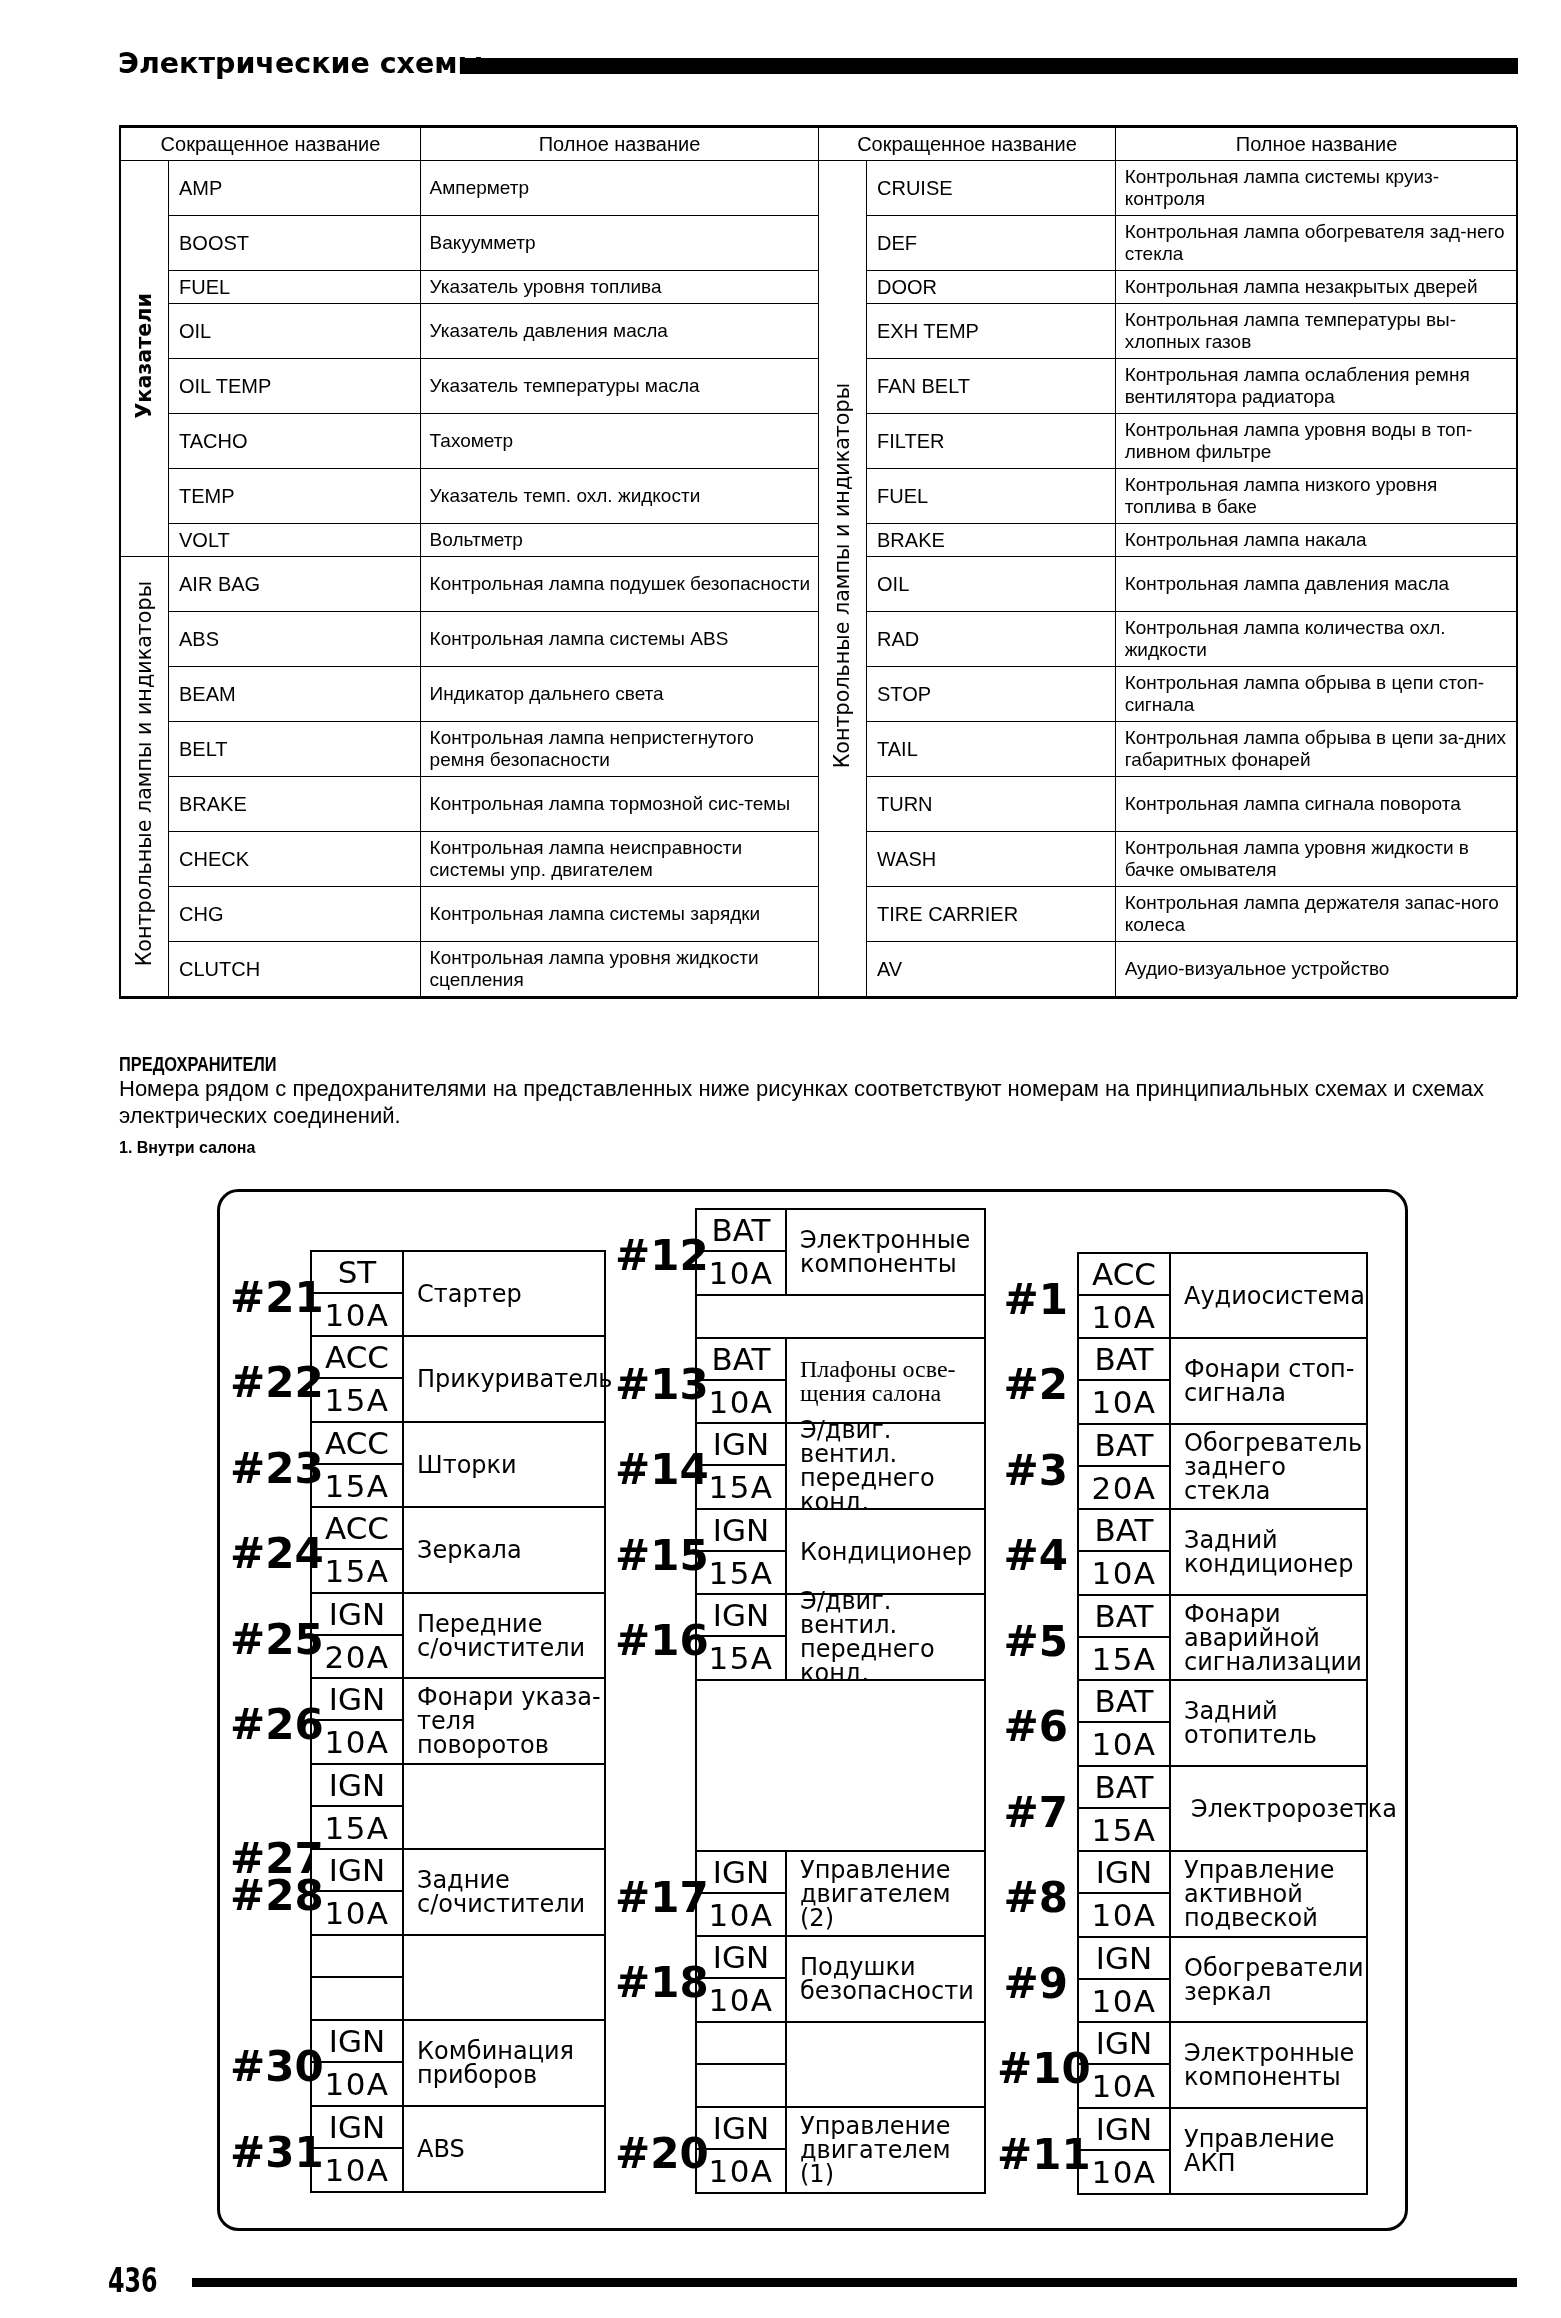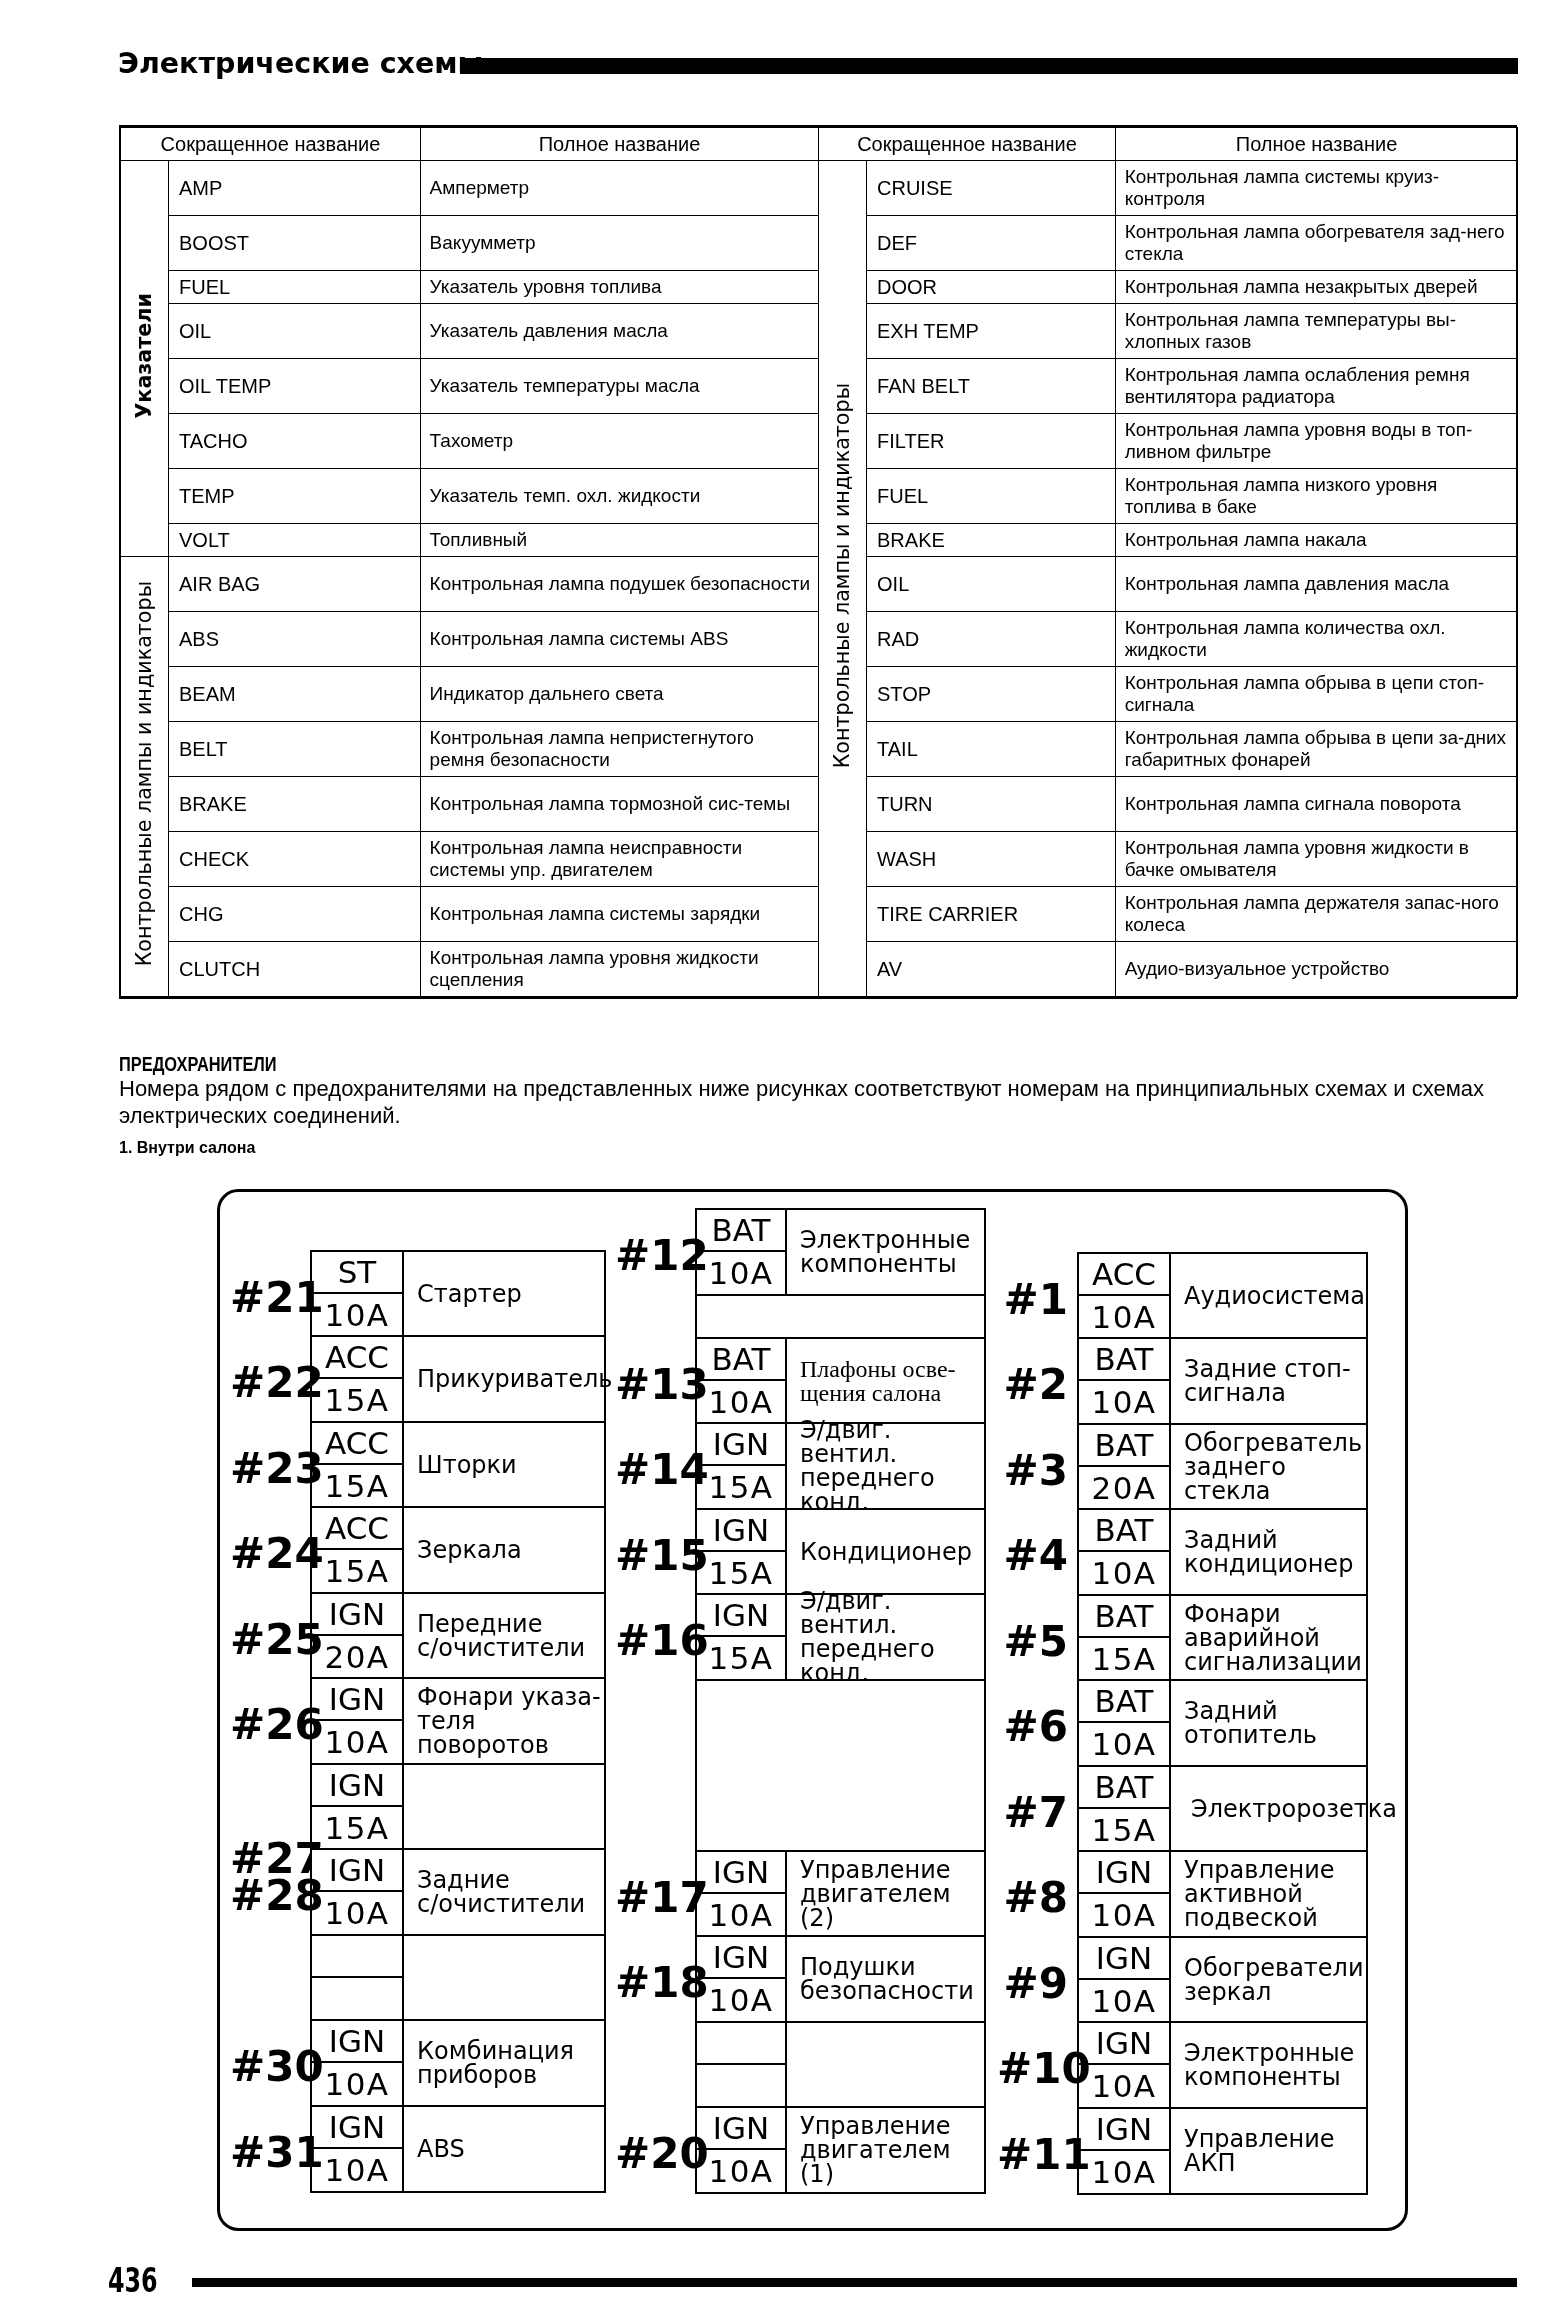--- a/index.html
+++ b/index.html
@@ -102,21 +102,21 @@
           <td class="full">Контрольная лампа уровня воды в топ-ливном фильтре</td>
         </tr>
         <tr class="tall">
           <td>TEMP</td>
           <td class="full">Указатель темп. охл. жидкости</td>
           <td>FUEL</td>
           <td class="full">Контрольная лампа низкого уровня топлива в баке</td>
         </tr>
         <tr class="short">
           <td>VOLT</td>
-          <td class="full">Топливный</td>
+          <td class="full">Вольтметр</td>
           <td>BRAKE</td>
           <td class="full">Контрольная лампа накала</td>
         </tr>
         <tr class="tall">
           <td class="cat" rowspan="8"><span class="vert">Контрольные лампы и индикаторы</span></td>
           <td>AIR BAG</td>
           <td class="full">Контрольная лампа подушек безопасности</td>
           <td>OIL</td>
           <td class="full">Контрольная лампа давления масла</td>
         </tr>
@@ -348,21 +348,21 @@
         <div class="amp-bot">10A</div>
       </div>
       <div class="desc-cell" style="left: 92px;">Аудиосистема</div>
     </div>
     <div class="fuse-num" style="left: 997px; width: 71px; top: 1275px;">#1</div>
     <div class="fuse-box" style="left: 1077px; top: 1337px; width: 291px; height: 88px;">
       <div class="amp-cell" style="width: 92px;">
         <div class="amp-top">BAT</div>
         <div class="amp-bot">10A</div>
       </div>
-      <div class="desc-cell" style="left: 92px;">Задние стоп-
+      <div class="desc-cell" style="left: 92px;">Фонари стоп-
 сигнала</div>
     </div>
     <div class="fuse-num" style="left: 997px; width: 71px; top: 1360px;">#2</div>
     <div class="fuse-box" style="left: 1077px; top: 1423px; width: 291px; height: 88px;">
       <div class="amp-cell" style="width: 92px;">
         <div class="amp-top">BAT</div>
         <div class="amp-bot">20A</div>
       </div>
       <div class="desc-cell" style="left: 92px;">Обогреватель
 заднего стекла</div>

